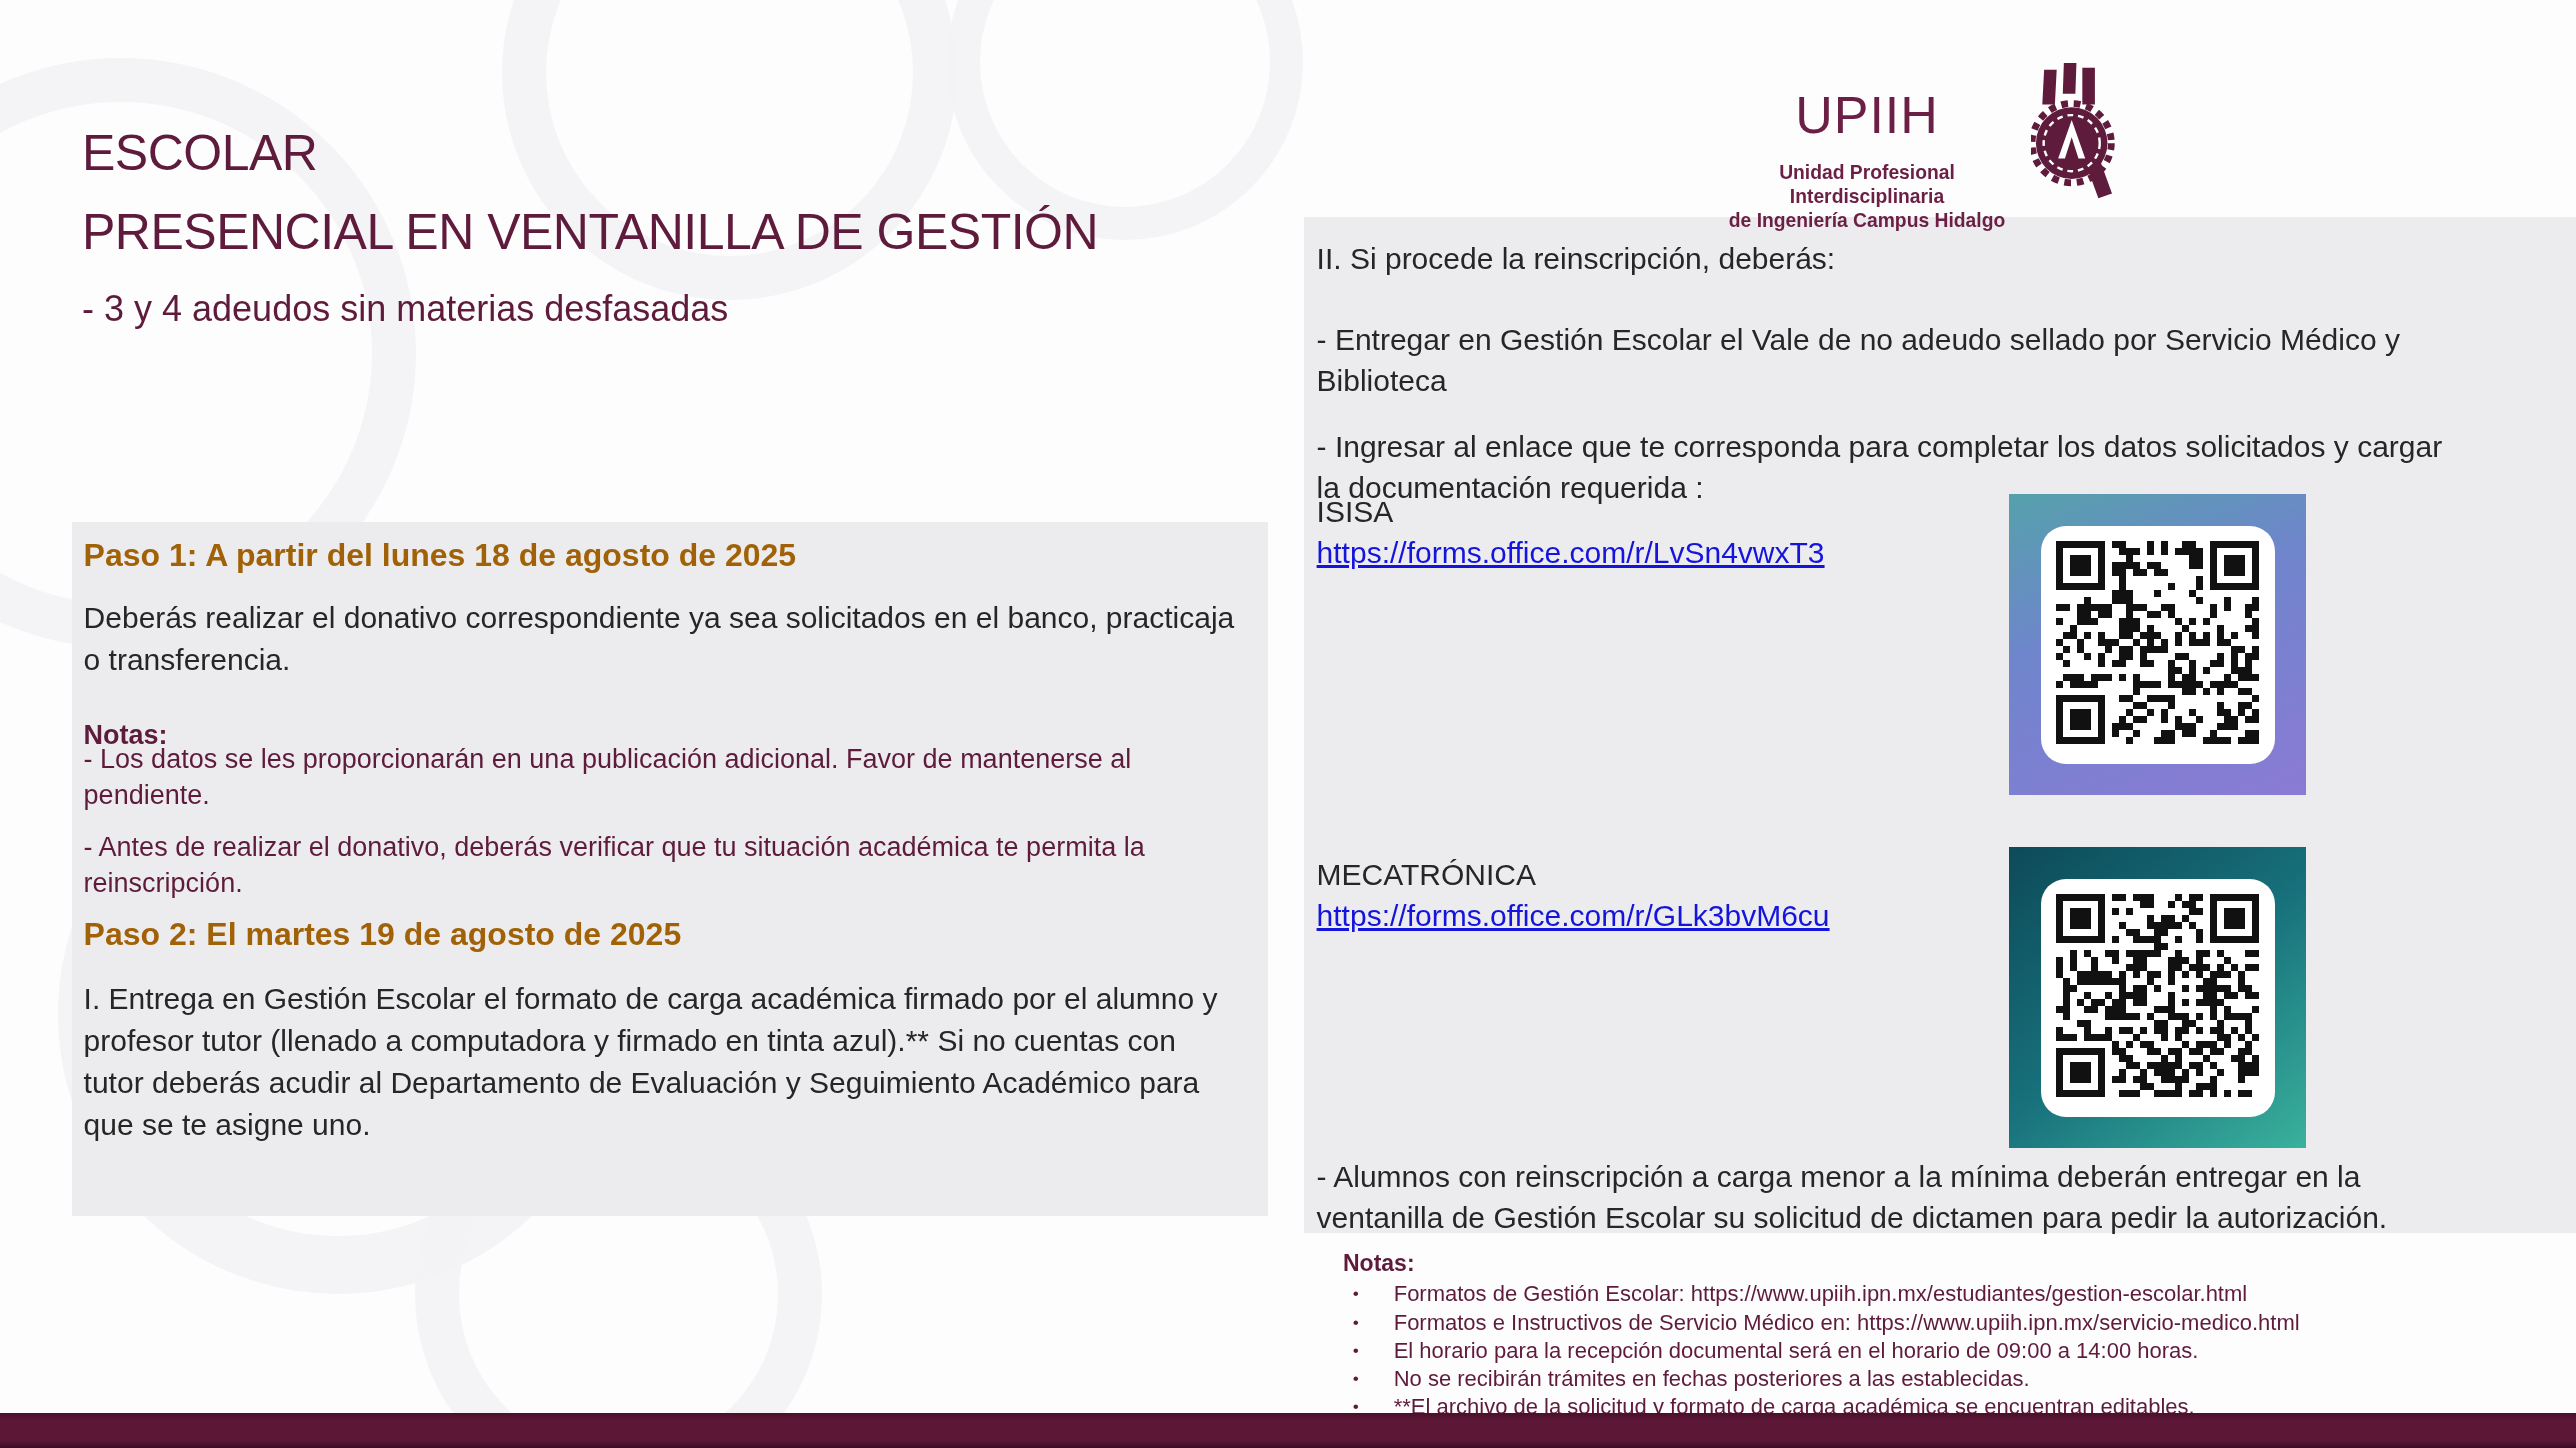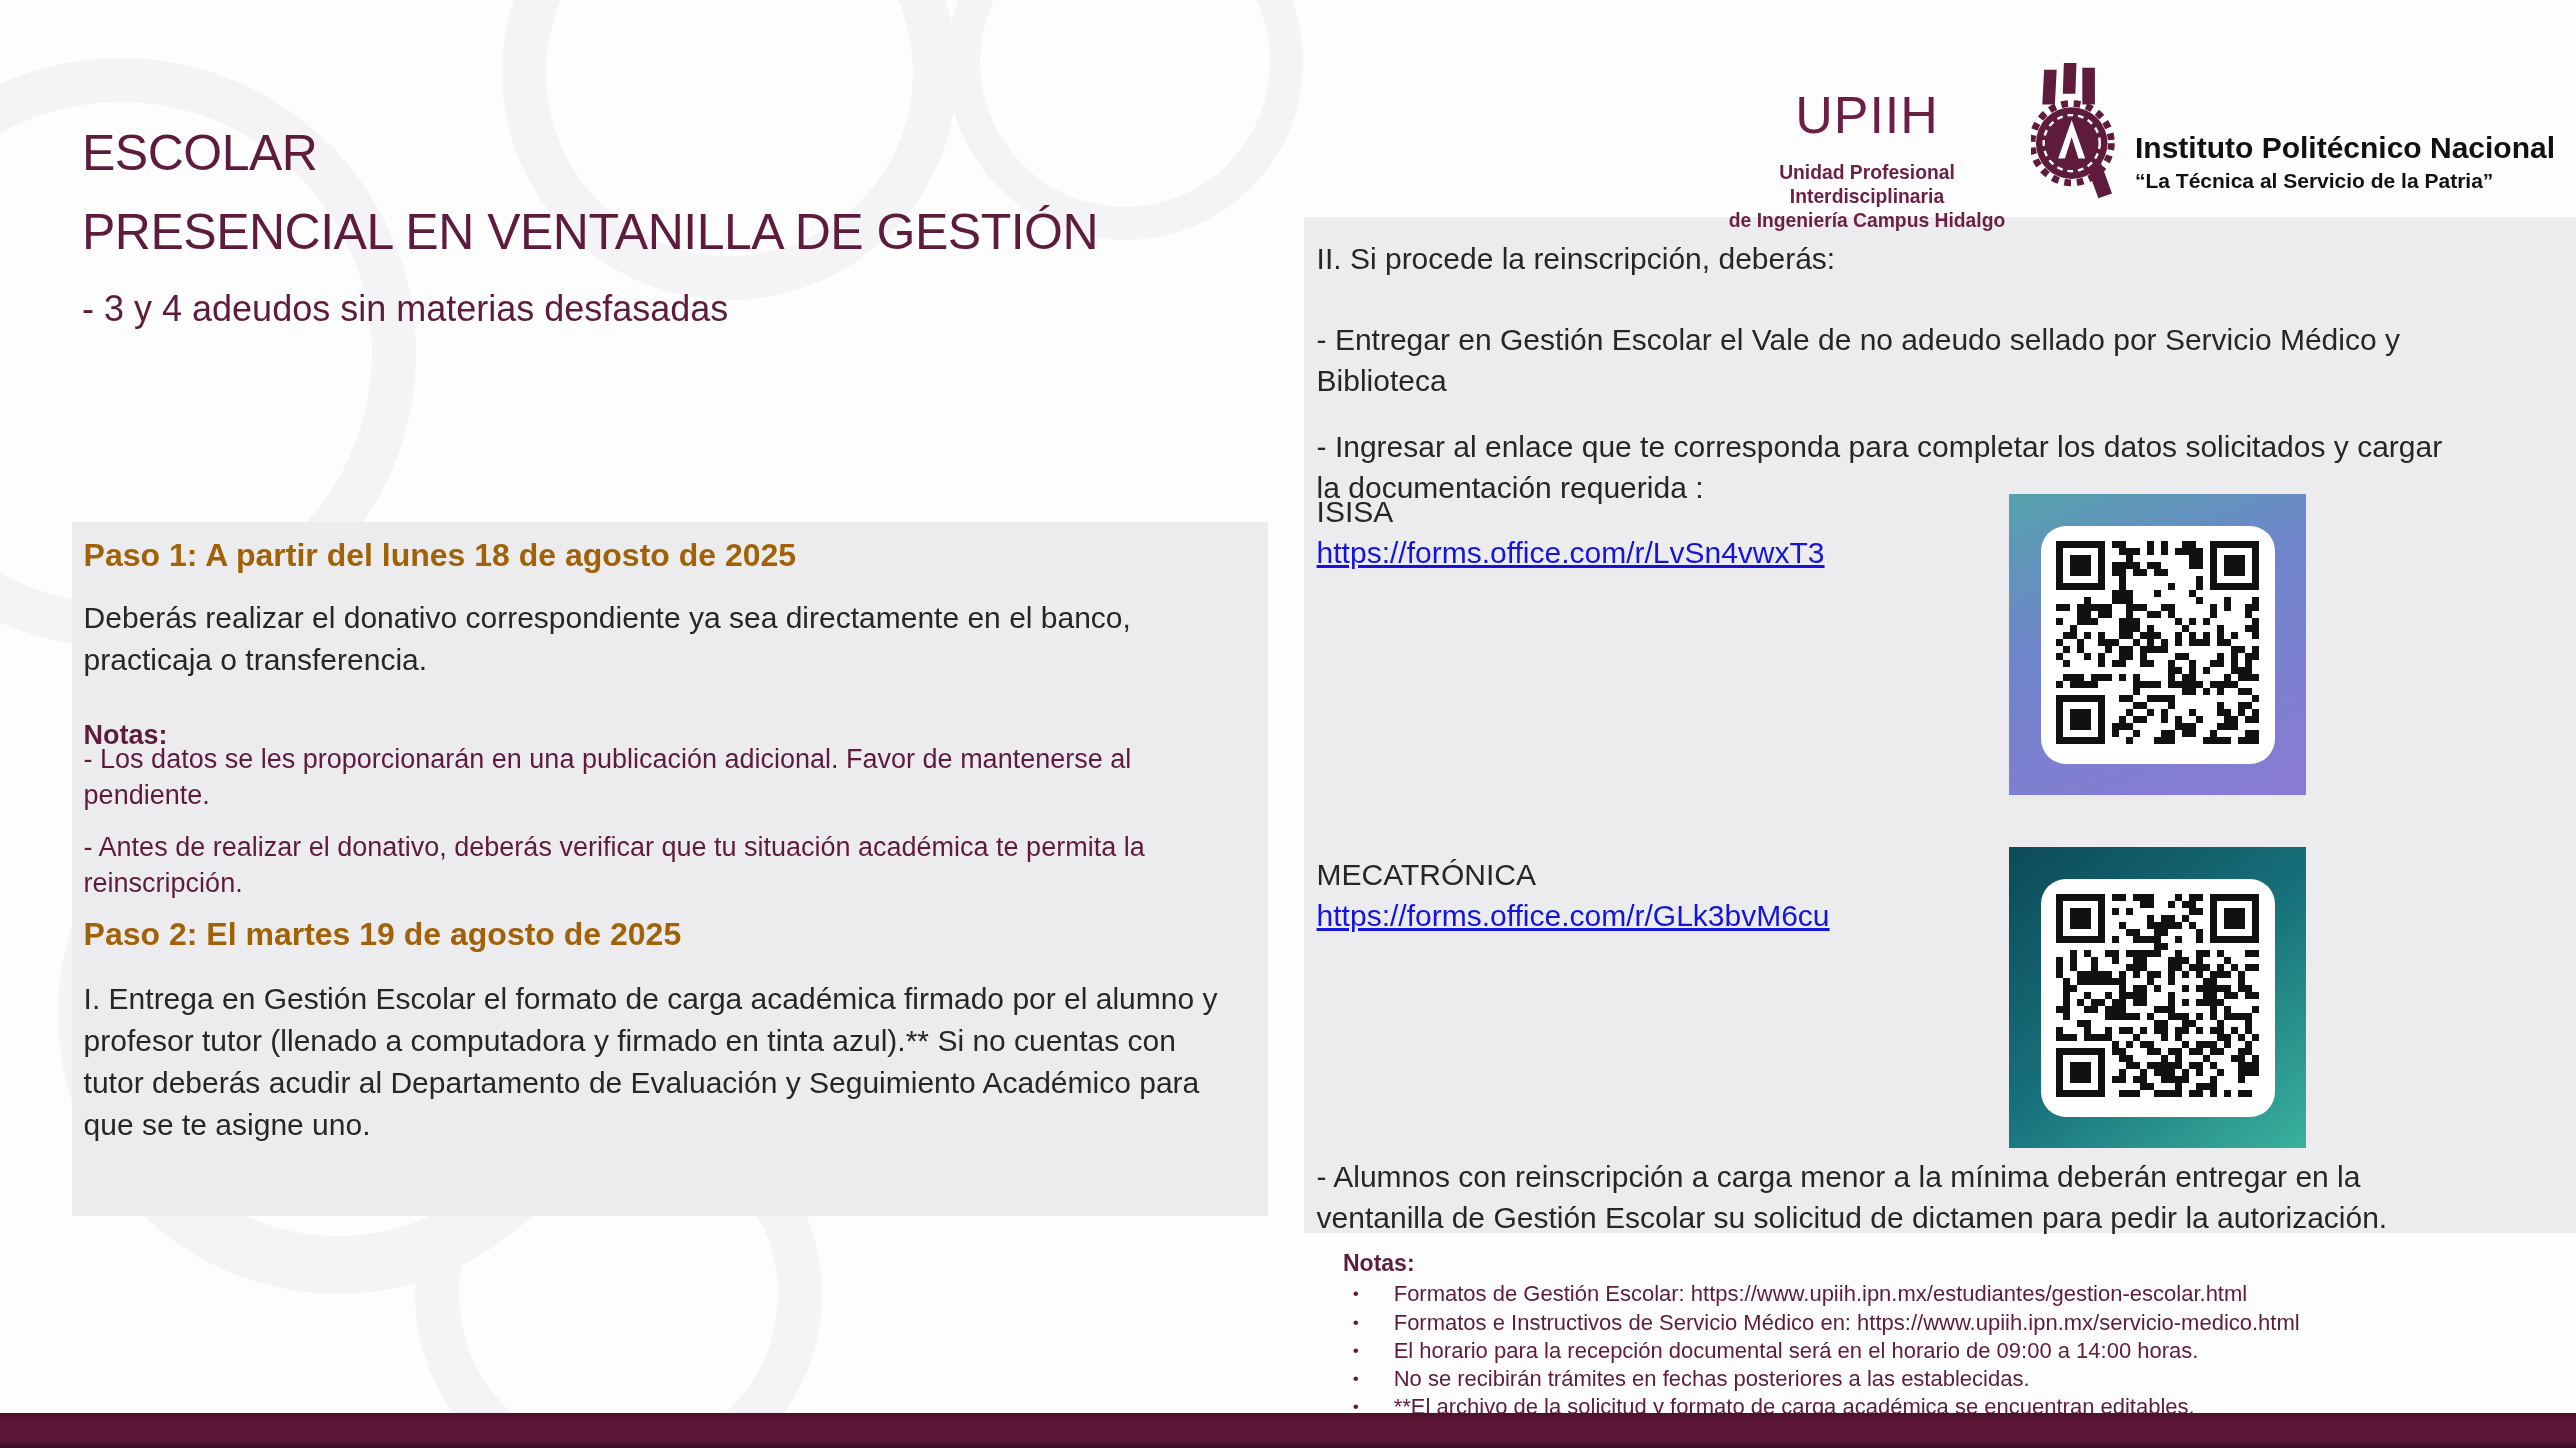--- a/index.html
+++ b/index.html
@@ -97,28 +97,24 @@
         <rect x="53" y="8" width="13" height="38"></rect>
         <circle cx="42" cy="86" r="37"></circle>
         <rect x="62" y="100" width="15" height="42" transform="rotate(-20 69 121)"></rect>
       </g>
       <circle cx="42" cy="86" r="41" fill="none" stroke="#5e1b3b" stroke-width="7" stroke-dasharray="7 6"></circle>
       <circle cx="42" cy="86" r="29" fill="none" stroke="#ffffff" stroke-width="2.5" stroke-dasharray="6 5"></circle>
       <path d="M42 62 L56 102 L49 102 L42 80 L35 102 L28 102 Z" fill="#ffffff"></path>
     </svg>
   </div>
 
-  <div class="ipn-text-block">
-    <div class="ipn-name">Instituto Politécnico Nacional</div>
-    <div class="ipn-motto">“La Técnica al Servicio de la Patria”</div>
-  </div>
 
   <div class="panel panel-left">
     <div class="pl-item step-heading" style="top:14.5px;">Paso 1: A partir del lunes 18 de agosto de 2025</div>
-    <div class="pl-item body-text" style="top:75px;">Deberás realizar el donativo correspondiente ya sea directamente en el banco, practicaja o transferencia.</div>
+    <div class="pl-item body-text" style="top:75px;">Deberás realizar el donativo correspondiente ya sea solicitados en el banco, practicaja o transferencia.</div>
     <div class="pl-item notes-heading" style="top:198px;">Notas:</div>
     <div class="pl-item note-text" style="top:219px;">- Los datos se les proporcionarán en una publicación adicional. Favor de mantenerse al pendiente.</div>
     <div class="pl-item note-text" style="top:307px;">- Antes de realizar el donativo, deberás verificar que tu situación académica te permita la reinscripción.</div>
     <div class="pl-item step-heading" style="top:394px;">Paso 2: El martes 19 de agosto de 2025</div>
     <div class="pl-item body-text" style="top:456px;">I. Entrega en Gestión Escolar el formato de carga académica firmado por el alumno y profesor tutor (llenado a computadora y firmado en tinta azul).** Si no cuentas con tutor deberás acudir al Departamento de Evaluación y Seguimiento Académico para que se te asigne uno.</div>
   </div>
 
   <div class="panel panel-right">
     <div class="pr-item" style="top:21px;">II. Si procede la reinscripción, deberás:</div>
     <div class="pr-item" style="top:102px;">- Entregar en Gestión Escolar el Vale de no adeudo sellado por Servicio Médico y Biblioteca</div>

